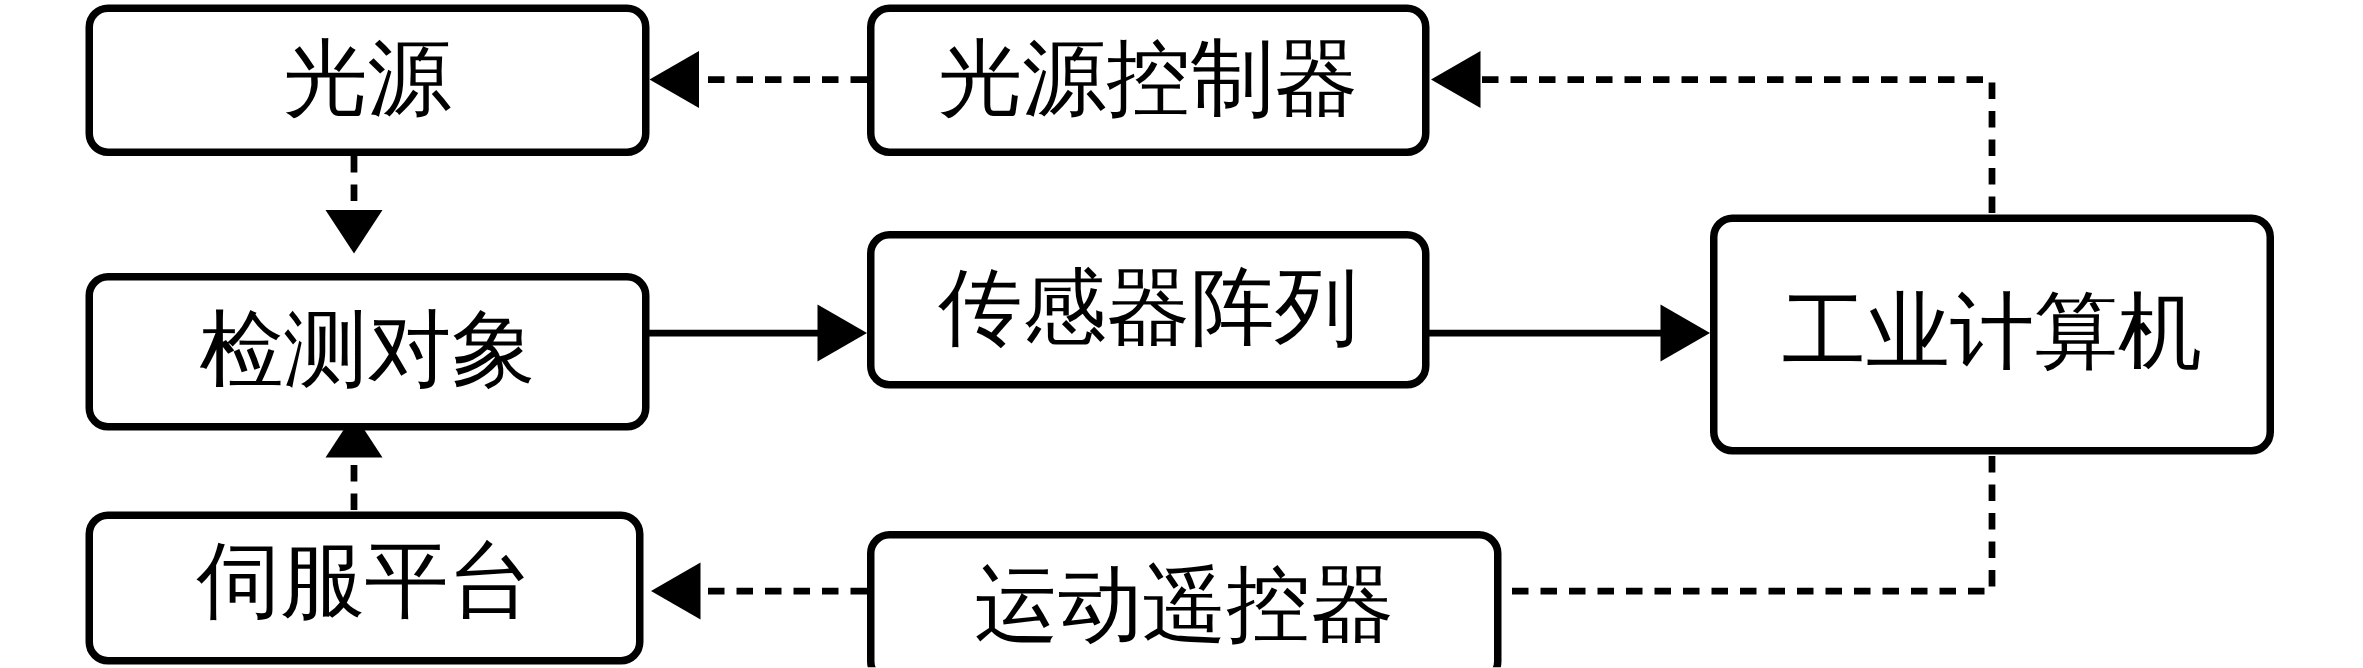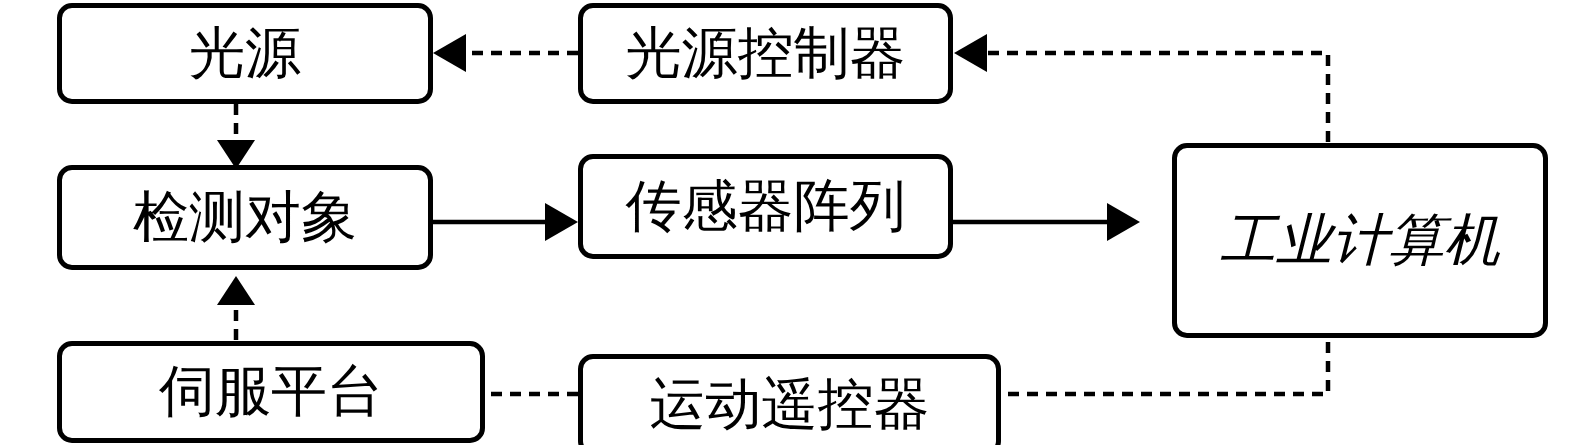--- a/index.html
+++ b/index.html
@@ -101,33 +101,33 @@
   </svg>
 
   <div class="node" style="left:57px; top:3px; width:376px; height:101px;">
     <span>光源</span>
   </div>
 
   <div class="node" style="left:578px; top:3px; width:375px; height:101px;">
     <span>光源控制器</span>
   </div>
 
-  <div class="node" style="left:57px; top:165px; width:376px; height:105px;">
+  <div class="node" style="left:57px; top:182px; width:376px; height:105px;">
     <span>检测对象</span>
   </div>
 
   <div class="node" style="left:578px; top:154px; width:375px; height:105px;">
     <span>传感器阵列</span>
   </div>
 
-  <div class="node" style="left:1172px; top:143px; width:376px; height:195px;font-style:italic;">
+  <div class="node" style="left:1140px; top:143px; width:376px; height:160px;">
     <span>工业计算机</span>
   </div>
 
-  <div class="node" style="left:57px; top:341px; width:428px; height:102px;">
+  <div class="node" style="left:57px; top:341px; width:372px; height:102px;font-family:Liberation Mono, monospace;">
     <span>伺服平台</span>
   </div>
 
   <div class="node" style="left:578px; top:354px; width:423px; height:102px;">
     <span>运动遥控器</span>
   </div>
 
 </div>
 
 </body></html>

